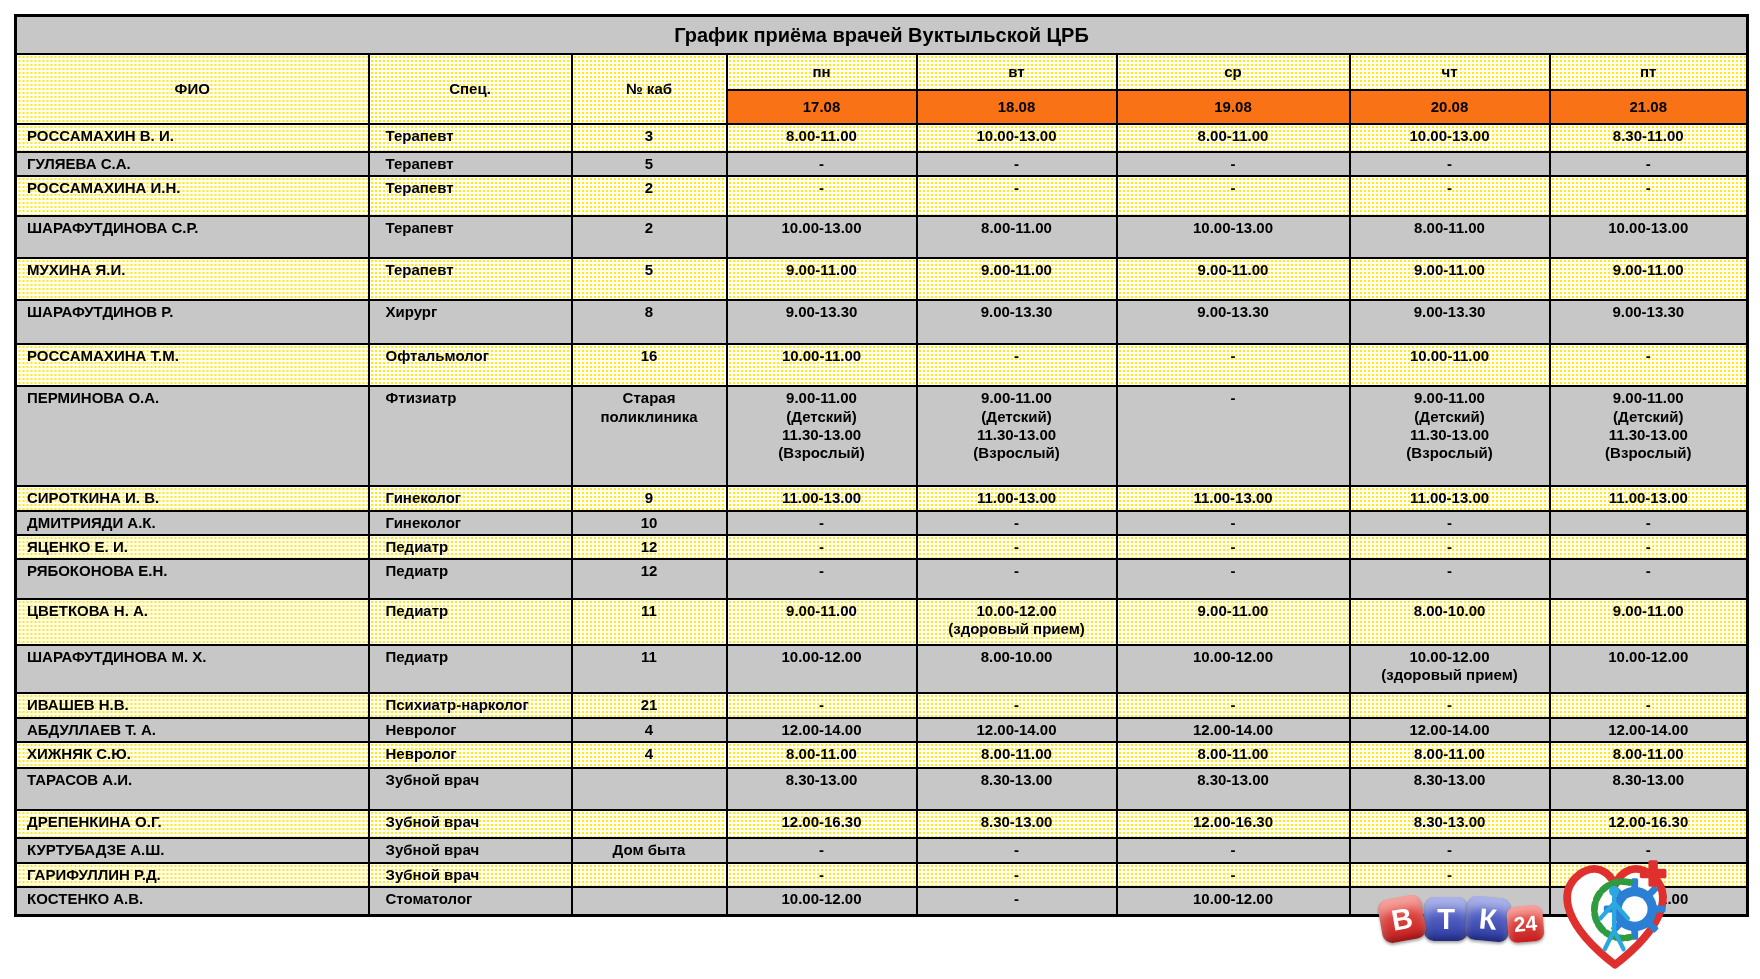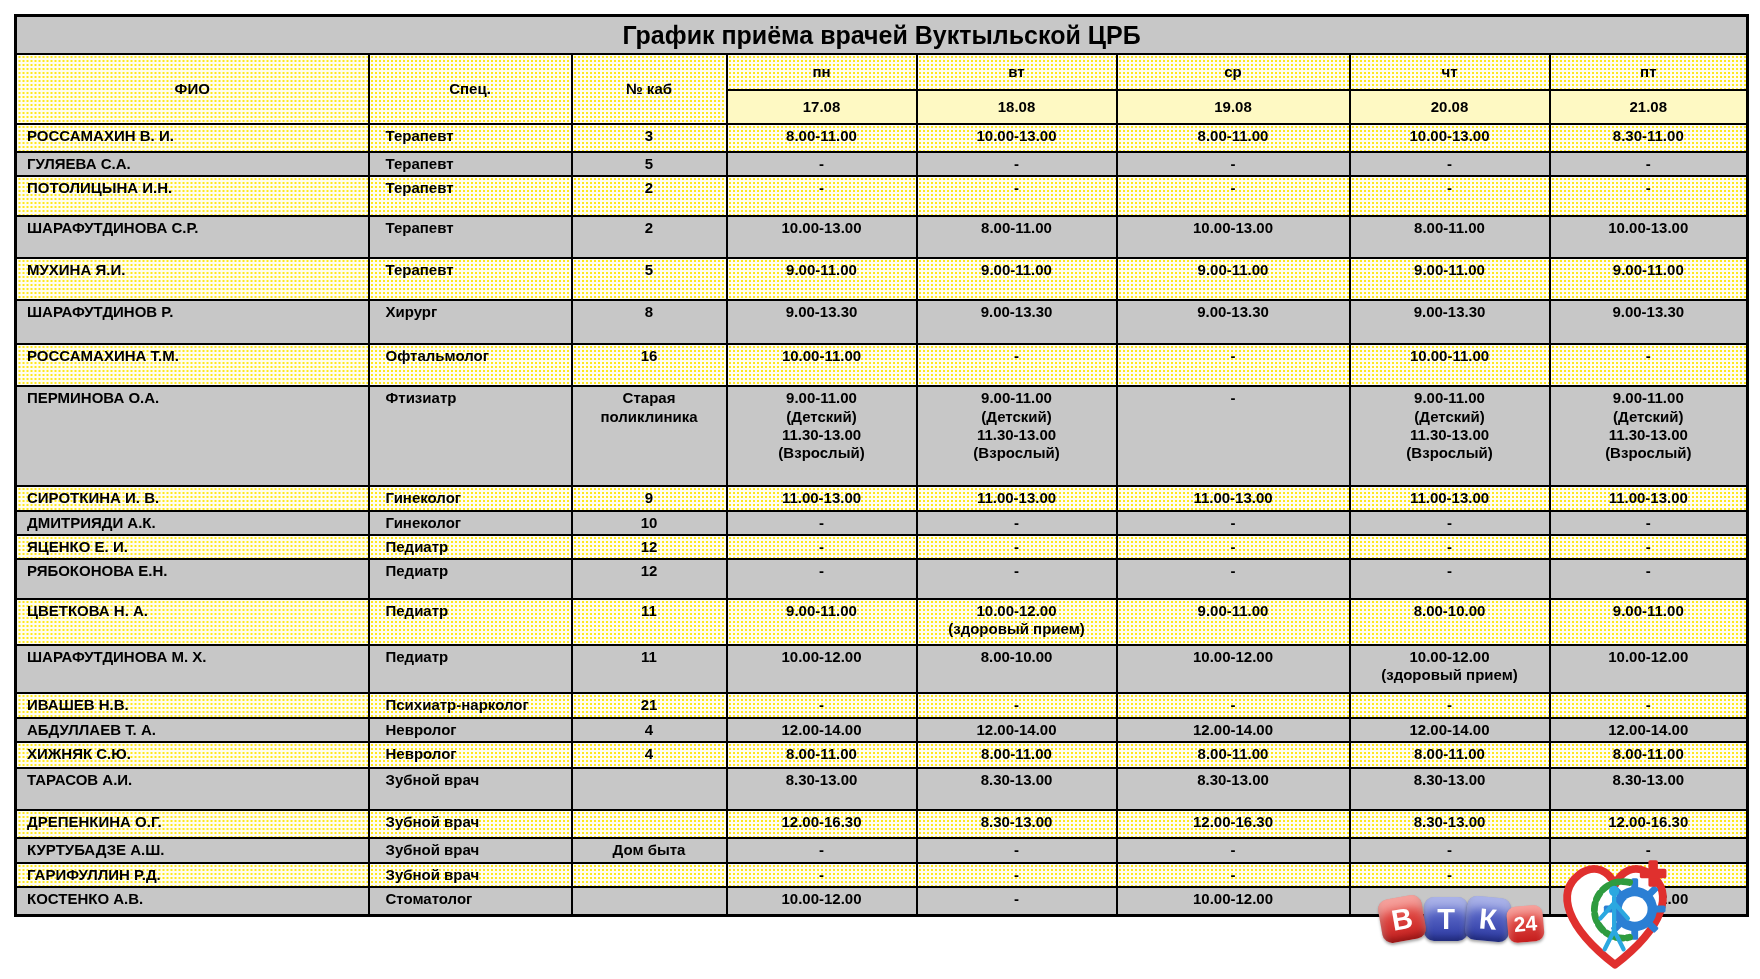--- a/index.html
+++ b/index.html
@@ -4,22 +4,22 @@
 <style>
   html,body{margin:0;padding:0;}
   body{
     width:1760px;height:979px;background:#ffffff;overflow:hidden;position:relative;
     font-family:"Liberation Sans",sans-serif;font-weight:700;color:#000;
   }
   .page{position:absolute;left:14px;top:14px;width:1732px;}
   table{border-collapse:collapse;table-layout:fixed;width:1732px;}
   th,td{border:2px solid #000;vertical-align:top;padding:2px 4px;font-size:15px;line-height:1.22;}
   table{border:3px solid #000;}
-  .title-row th{background:#c7c7c7;font-size:25px;text-align:center;height:32px;vertical-align:middle;padding:2px;}
-  .hdr-gray{background:#fef9c3;text-align:center;vertical-align:middle;height:28px;}
+  .title-row th{background:#c7c7c7;font-size:20px;text-align:center;height:32px;vertical-align:middle;padding:2px;}
+  .hdr-gray{background:#f97316;text-align:center;vertical-align:middle;height:28px;}
   .yellowbg{
     background-color:#fffdf0;
     background-image:radial-gradient(circle,#ffe81e 30%,rgba(255,255,255,0) 32%);
     background-size:4px 4px;
   }
   th.yellowbg{text-align:center;vertical-align:middle;height:30px;}
   tr.row-gray td{background:#c7c7c7;}
   .name-cell{text-align:left;padding-left:10px;white-space:pre-line;}
   .spec-cell{text-align:left;padding-left:16px;}
   .room-cell{text-align:center;white-space:pre-line;}
@@ -97,21 +97,21 @@
           <td class="name-cell">ГУЛЯЕВА С.А.</td>
           <td class="spec-cell">Терапевт</td>
           <td class="room-cell">5</td>
           <td class="time-cell">-</td>
           <td class="time-cell">-</td>
           <td class="time-cell">-</td>
           <td class="time-cell">-</td>
           <td class="time-cell">-</td>
         </tr>
         <tr class="row-yellow" style="height: 40px;">
-          <td class="name-cell yellowbg">ПОТОЛИЦЫНА И.Н.</td>
+          <td class="name-cell yellowbg">РОССАМАХИНА И.Н.</td>
           <td class="spec-cell yellowbg">Терапевт</td>
           <td class="room-cell yellowbg">2</td>
           <td class="time-cell yellowbg">-</td>
           <td class="time-cell yellowbg">-</td>
           <td class="time-cell yellowbg">-</td>
           <td class="time-cell yellowbg">-</td>
           <td class="time-cell yellowbg">-</td>
         </tr>
         <tr class="row-gray" style="height: 42px;">
           <td class="name-cell">ШАРАФУТДИНОВА С.Р.</td>

